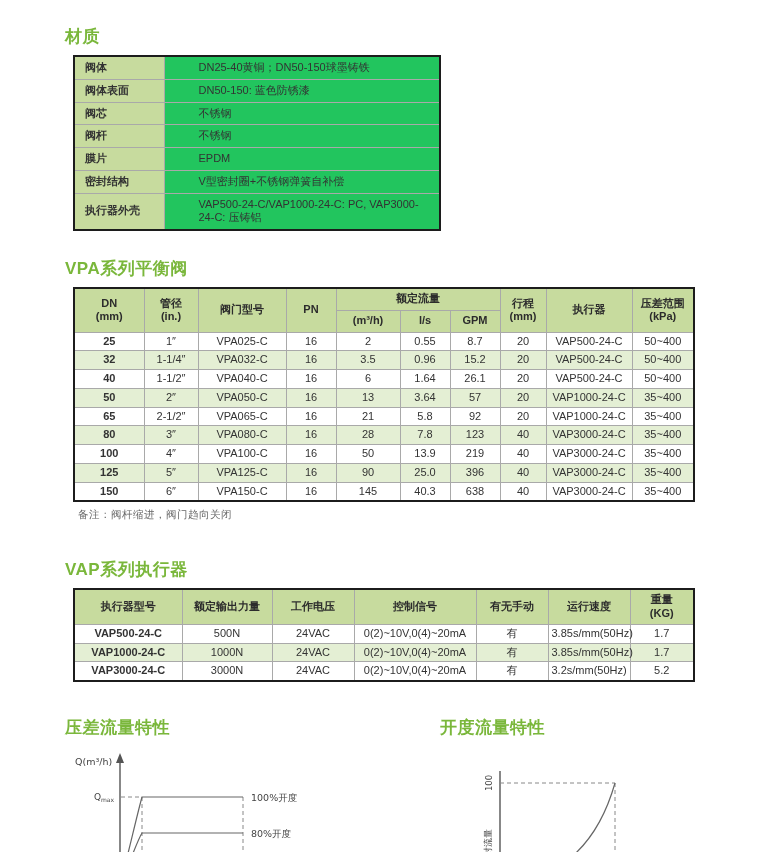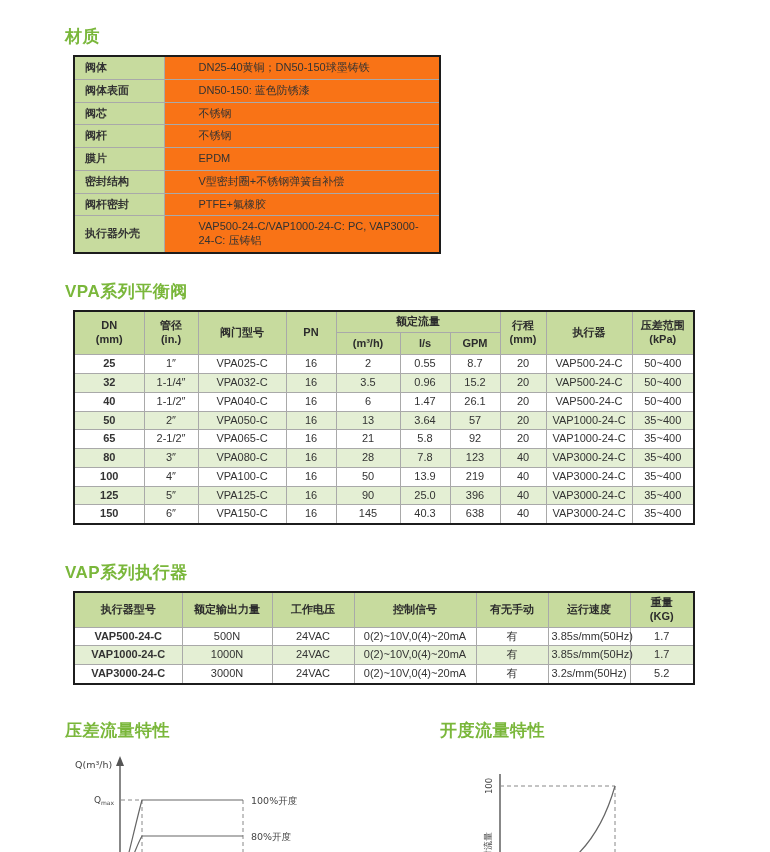--- a/index.html
+++ b/index.html
@@ -26,21 +26,21 @@
   th, td {
     font-size: 11px; line-height: 1.25; padding: 3px 5px;
     text-align: center; vertical-align: middle; white-space: pre-line;
   }
   th { background: #c7db9e; font-weight: bold; color: #2c2c2c; }
 
   
   .materials-table { width: 368px; border-radius: 9px; }
   .materials-table td { text-align: left; padding: 4px 10px; height: 19px; }
   .materials-table td.mat-label { background: #c7db9e; font-weight: bold; width: 90px; }
-  .materials-table td.mat-value { background: #f97316; padding-left: 34px; }
+  .materials-table td.mat-value { background: #22c55e; padding-left: 34px; }
 
   
   .data-table { width: 620px; }
   .data-table tbody tr:nth-child(even) td { background: #e4efd4; }
   .data-table tbody td { height: 18px; padding: 2px 3px; background: #fff; }
   .data-table tbody td.bold-col { font-weight: bold; }
   .vpa-table th { height: 22px; }
   .vap-table th { height: 18px; }
 
   .note {
@@ -89,24 +89,20 @@
       <tr>
         <td class="mat-label">膜片</td>
         <td class="mat-value">EPDM</td>
       </tr>
 
       <tr>
         <td class="mat-label">密封结构</td>
         <td class="mat-value">V型密封圈+不锈钢弹簧自补偿</td>
       </tr>
 
-      <tr>
-        <td class="mat-label">阀杆密封</td>
-        <td class="mat-value">PTFE+氟橡胶</td>
-      </tr>
 
       <tr>
         <td class="mat-label">执行器外壳</td>
         <td class="mat-value">VAP500-24-C/VAP1000-24-C: PC, VAP3000-24-C: 压铸铝</td>
       </tr>
     </tbody>
   </table>
 
   <h2 class="sec-title t2">VPA系列平衡阀</h2>
   <table class="data-table vpa-table">
@@ -169,21 +165,21 @@
         <td>VAP500-24-C</td>
         <td>50~400</td>
       </tr>
 
       <tr>
         <td class="bold-col">40</td>
         <td>1-1/2″</td>
         <td>VPA040-C</td>
         <td>16</td>
         <td>6</td>
-        <td>1.47</td>
+        <td>1.64</td>
         <td>26.1</td>
         <td>20</td>
         <td>VAP500-24-C</td>
         <td>50~400</td>
       </tr>
 
       <tr>
         <td class="bold-col">50</td>
         <td>2″</td>
         <td>VPA050-C</td>
@@ -255,20 +251,21 @@
         <td>16</td>
         <td>145</td>
         <td>40.3</td>
         <td>638</td>
         <td>40</td>
         <td>VAP3000-24-C</td>
         <td>35~400</td>
       </tr>
     </tbody>
   </table>
+  <div class="note">备注：阀杆缩进，阀门趋向关闭</div>
 
   <h2 class="sec-title t3">VAP系列执行器</h2>
   <table class="data-table vap-table">
     <colgroup>
       <col style="width:108px">
         <col style="width:90px">
         <col style="width:82px">
         <col style="width:122px">
       <col style="width:72px">
         <col style="width:82px">

